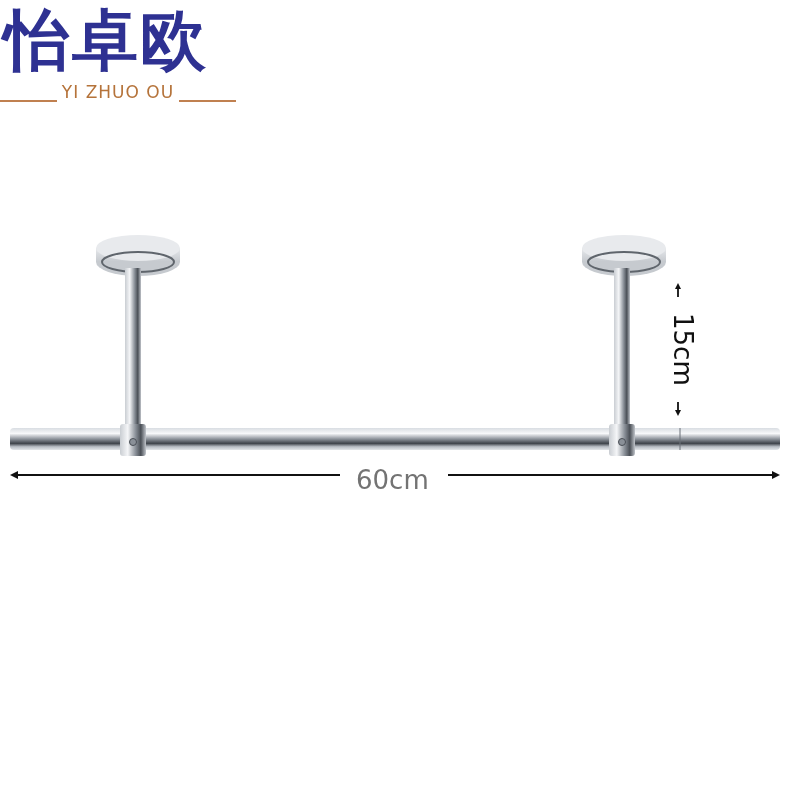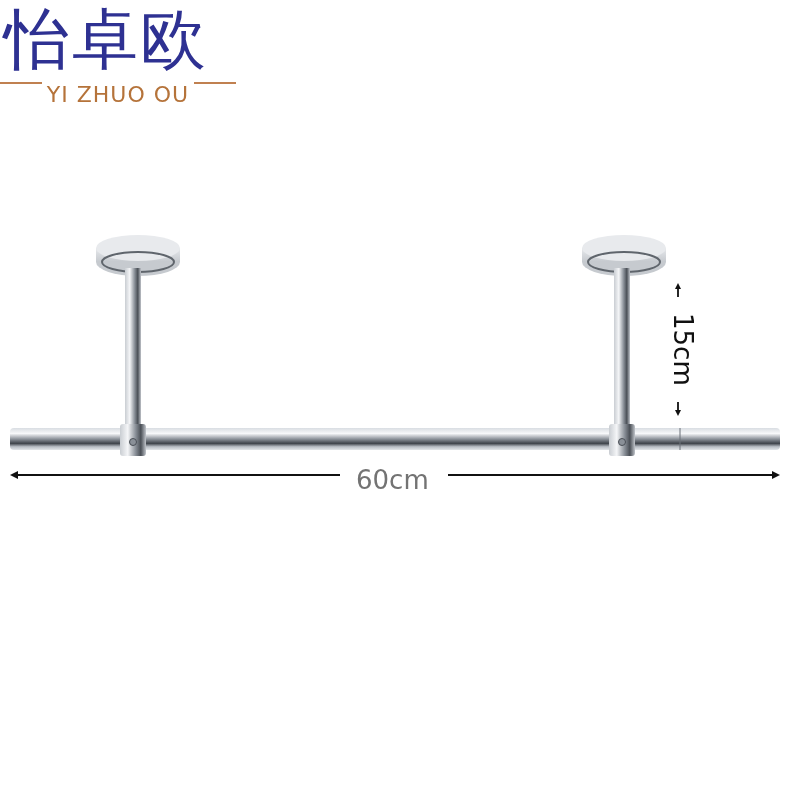--- a/index.html
+++ b/index.html
@@ -1,19 +1,19 @@
 <!DOCTYPE html>
 <html><head>
 <meta charset="utf-8">
 <style>
   html,body{margin:0;padding:0;background:#ffffff;}
   body{width:800px;height:800px;position:relative;overflow:hidden;font-family:"DejaVu Sans",sans-serif;}
   .logo{position:absolute;left:0;top:0;width:240px;height:105px;}
-  .logo-cn{position:absolute;left:4px;top:4px;font-family:"DejaVu Serif",serif;font-weight:normal;font-size:66px;line-height:72px;letter-spacing:2px;color:#2e3192;white-space:nowrap;}
-  .logo-en{position:absolute;left:0;top:82px;width:236px;display:flex;align-items:flex-start;color:#b5733a;font-size:22px;letter-spacing:1px;}
+  .logo-cn{position:absolute;left:4px;top:4px;font-family:"DejaVu Serif",serif;font-weight:bold;font-size:66px;line-height:72px;letter-spacing:2px;color:#2e3192;white-space:nowrap;}
+  .logo-en{position:absolute;left:0;top:82px;width:236px;display:flex;align-items:flex-end;color:#b5733a;font-size:17px;letter-spacing:1px;}
   .logo-en .rule{flex:1;height:2px;background:#c08050;}
   .logo-en span.txt{padding:0 5px;}
   .product{position:absolute;left:0;top:0;width:800px;height:800px;}
   .dim-h{position:absolute;top:465px;font-size:26px;color:#737373;left:356px;}
   .dim-v{position:absolute;left:648px;top:333px;font-size:26px;color:#111;transform:rotate(90deg);transform-origin:center;width:70px;text-align:center;}
 </style>
 </head>
 <body>
 
 <div class="logo">

